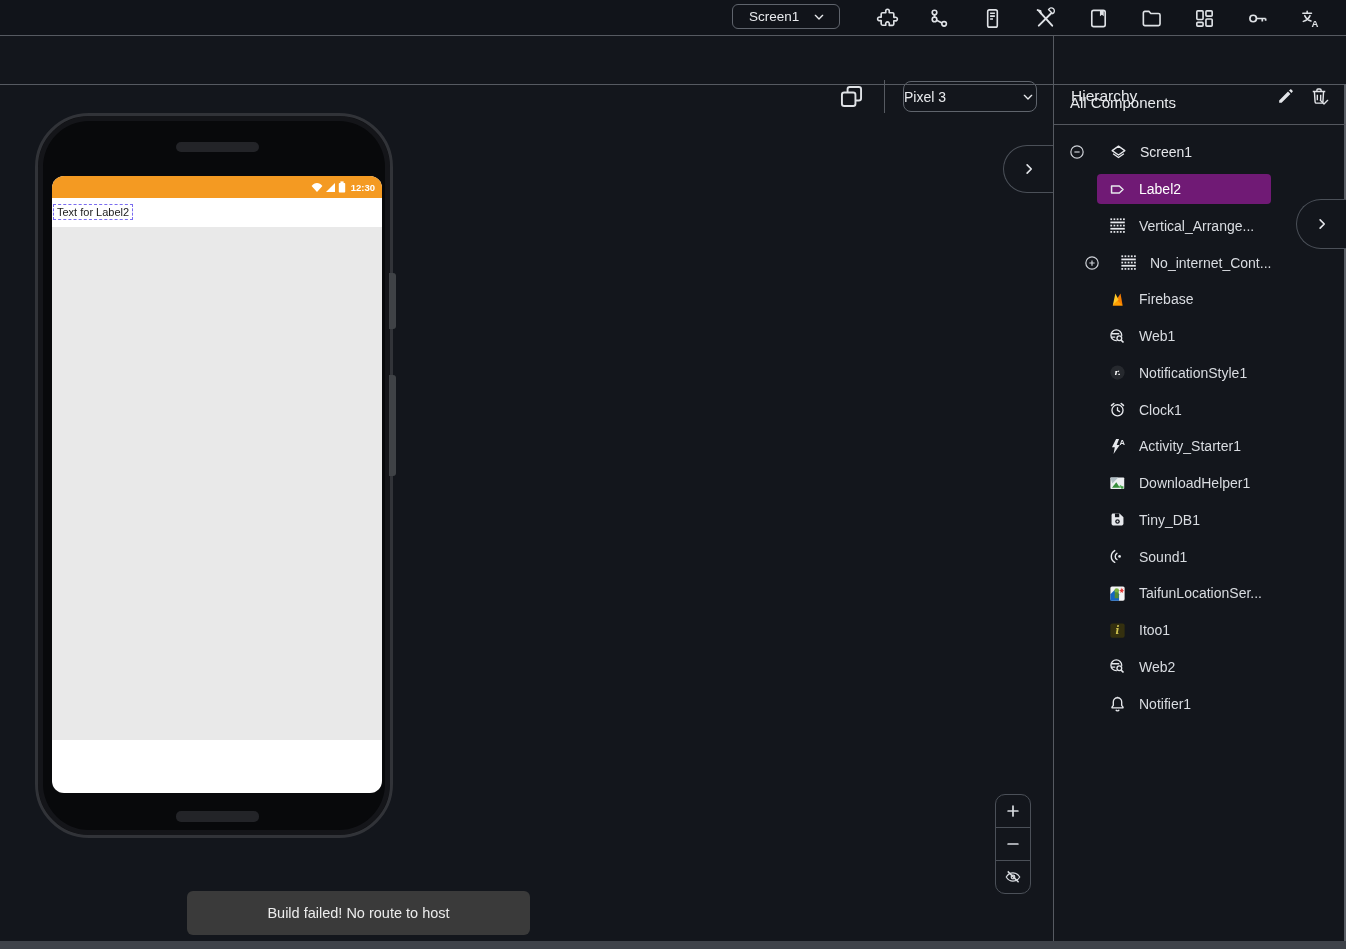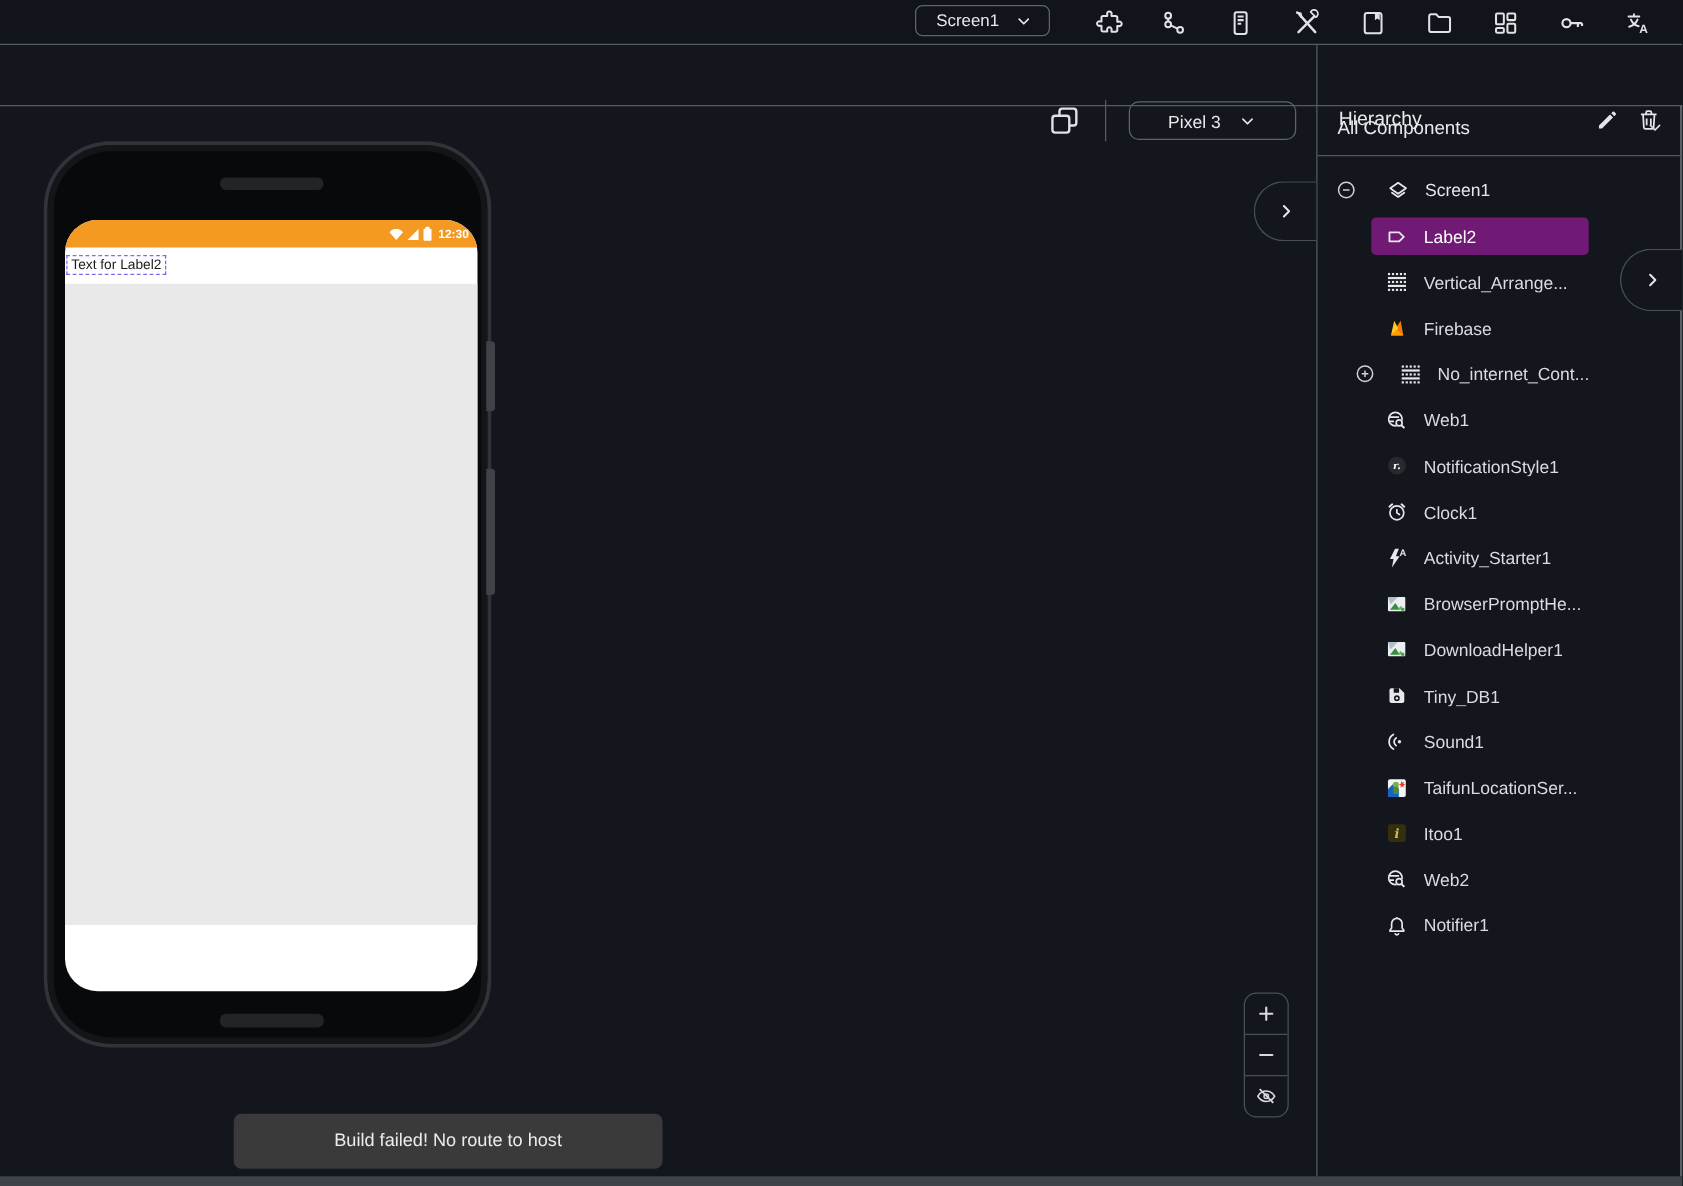--- a/index.html
+++ b/index.html
@@ -20,21 +20,21 @@
     align-items:center; justify-content:space-between; }
   .tbicon { width:26px; height:26px; display:flex; align-items:center; justify-content:center; color:#dfe2e6; cursor:pointer; }
   .tbicon svg { width:23px; height:23px; }
 
   
   .subbar { position:absolute; left:0; top:36px; width:1346px; height:48px; }
   .copy-btn { position:absolute; left:838px; top:47px; width:27px; height:27px; color:#dfe2e6; cursor:pointer; }
   .copy-btn svg { width:27px; height:27px; }
   .vdiv { position:absolute; left:884px; top:44px; width:1px; height:33px; background:#565a61; }
   .pixel-sel { position:absolute; left:903px; top:45px; width:134px; height:31px; border:1px solid #5f646c;
-    border-radius:8px; display:flex; align-items:center; justify-content:center; gap:13px;
+    border-radius:8px; display:flex; align-items:center; justify-content:space-between; gap:13px;
     font-size:14px; color:#e8eaed; cursor:pointer; }
   .chev { width:16px; height:16px; }
 
   
   .hier-header { position:absolute; left:1054px; top:36px; width:292px; height:48px;
     display:flex; align-items:center; padding:0 17px; }
   .hier-title { font-size:15.5px; color:#e8eaed; flex:1; }
   .hier-actions { display:flex; gap:13px; }
   .hicon { width:20px; height:20px; color:#e3e5e9; cursor:pointer; }
   .hicon svg { width:20px; height:20px; }
@@ -65,21 +65,21 @@
   
   .device { position:absolute; left:35px; top:113px; width:358px; height:725px; border-radius:54px;
     background:#08090b; border:3px solid #313338; box-shadow: inset 0 0 0 5px #141519; }
   .spk { position:absolute; left:138px; width:83px; background:#232428; border-radius:5px; }
   .spk.top { top:26px; height:10px; }
   .spk.bot { top:695px; height:11px; }
   .sidekey { position:absolute; right:-6px; width:7px; background:#3f4246; border-radius:0 3px 3px 0; }
   .sidekey.power { top:157px; height:56px; }
   .sidekey.volume { top:259px; height:101px; }
   .screen { position:absolute; left:14px; top:60px; width:330px; height:617px; background:#ffffff;
-    border-radius:26px; overflow:hidden; }
+    border-radius:12px; overflow:hidden; }
   .statusbar { height:22px; background:#f49a22; display:flex; align-items:center; justify-content:flex-end;
     gap:3px; padding-right:7px; }
   .statusbar svg { display:block; }
   .stime { color:#fff; font-size:9.5px; font-weight:bold; margin-left:2px; }
   .plabel { position:absolute; left:1px; top:28px; font-size:11px; color:#1c1c1c; padding:1px 3px;
     border:1px dashed #7a6cf0; background:#fff; cursor:pointer; }
   .arrangement { position:absolute; left:0; top:51px; width:330px; height:513px; background:#e9e9e9; }
 
   
   .chevbtn { position:absolute; height:48px; width:50px; border:1px solid #4b5058; border-right:none;
@@ -255,33 +255,20 @@
             <rect x="3" y="19" width="2.2" height="2.2"></rect>
             <rect x="7" y="19" width="2.2" height="2.2"></rect>
             <rect x="11" y="19" width="2.2" height="2.2"></rect>
             <rect x="15" y="19" width="2.2" height="2.2"></rect>
             <rect x="19" y="19" width="2.2" height="2.2"></rect>
           </svg>
         </span>
       <span class="tlabel">Vertical_Arrange...</span>
     </span>
   </div>
-    <div class="trow lvl1">
-
-    <span class="pill">
-      <span class="ticon">
-          <svg viewBox="0 0 24 24" width="100%" height="100%">
-            <polygon points="6,19.5 15.8,4.5 18.5,19.5" fill="#F57C00"></polygon>
-            <polygon points="6,19.5 9.3,4.5 13.4,12.4" fill="#FFC928"></polygon>
-            <polygon points="6,19.5 12.2,13.6 18.5,19.5" fill="#FFA000"></polygon>
-          </svg>
-        </span>
-      <span class="tlabel">Firebase</span>
-    </span>
-  </div>
     <div class="trow lvl1 childish">
     <span class="toggle"><svg viewBox="0 0 24 24" fill="none" stroke="currentColor" stroke-width="1.6" width="100%" height="100%">
           <circle cx="12" cy="12" r="8.2"></circle>
           <path d="M8.5 12h7M12 8.5v7"></path>
         </svg></span>
     <span class="pill">
       <span class="ticon">
           <svg viewBox="0 0 24 24" fill="currentColor" width="100%" height="100%">
             <rect x="3" y="3" width="2.2" height="2.2"></rect>
             <rect x="7" y="3" width="2.2" height="2.2"></rect>
@@ -302,20 +289,33 @@
             <rect x="19" y="19" width="2.2" height="2.2"></rect>
           </svg>
         </span>
       <span class="tlabel">No_internet_Cont...</span>
     </span>
   </div>
     <div class="trow lvl1">
 
     <span class="pill">
       <span class="ticon">
+          <svg viewBox="0 0 24 24" width="100%" height="100%">
+            <polygon points="6,19.5 15.8,4.5 18.5,19.5" fill="#F57C00"></polygon>
+            <polygon points="6,19.5 9.3,4.5 13.4,12.4" fill="#FFC928"></polygon>
+            <polygon points="6,19.5 12.2,13.6 18.5,19.5" fill="#FFA000"></polygon>
+          </svg>
+        </span>
+      <span class="tlabel">Firebase</span>
+    </span>
+  </div>
+    <div class="trow lvl1">
+
+    <span class="pill">
+      <span class="ticon">
           <svg viewBox="0 0 24 24" fill="none" stroke="currentColor" stroke-width="1.7" width="100%" height="100%">
             <circle cx="10.5" cy="10.5" r="6.8"></circle>
             <path d="M4.2 8.5h10M4.6 12.8h4.5"></path>
             <circle cx="14.8" cy="14.8" r="4.2" fill="#13161c" stroke="none"></circle>
             <circle cx="14.3" cy="14.3" r="3"></circle>
             <path d="m16.6 16.6 3 3" stroke-width="2"></path>
           </svg>
         </span>
       <span class="tlabel">Web1</span>
     </span>
@@ -348,35 +348,20 @@
     <div class="trow lvl1">
 
     <span class="pill">
       <span class="ticon">
           <svg viewBox="0 0 24 24" fill="currentColor" width="100%" height="100%">
             <polygon points="10.2,2.5 5,13 8.6,13 7,21.5 14.8,10.2 11,10.2 14,2.5"></polygon>
             <text x="14.6" y="9.5" font-size="9.5" font-weight="bold" font-family="Liberation Sans, sans-serif">A</text>
           </svg>
         </span>
       <span class="tlabel">Activity_Starter1</span>
-    </span>
-  </div>
-    <div class="trow lvl1">
-
-    <span class="pill">
-      <span class="ticon">
-          <svg viewBox="0 0 24 24" width="100%" height="100%">
-            <rect x="3" y="4.5" width="17.5" height="14.5" rx="1" fill="#eceff1"></rect>
-            <polygon points="3,4.5 13,4.5 5.5,12" fill="#b0bec5"></polygon>
-            <polygon points="5,17.5 10.5,10.5 15,17.5" fill="#388e3c"></polygon>
-            <polygon points="12.5,17.5 16,13.5 19,17.5" fill="#66bb6a"></polygon>
-            <rect x="16.5" y="15.5" width="3" height="3" fill="#43a047"></rect>
-          </svg>
-        </span>
-      <span class="tlabel">BrowserPromptHe...</span>
     </span>
   </div>
     <div class="trow lvl1">
 
     <span class="pill">
       <span class="ticon">
           <svg viewBox="0 0 24 24" width="100%" height="100%">
             <rect x="3" y="4.5" width="17.5" height="14.5" rx="1" fill="#eceff1"></rect>
             <polygon points="3,4.5 13,4.5 5.5,12" fill="#b0bec5"></polygon>
             <polygon points="5,17.5 10.5,10.5 15,17.5" fill="#388e3c"></polygon>

